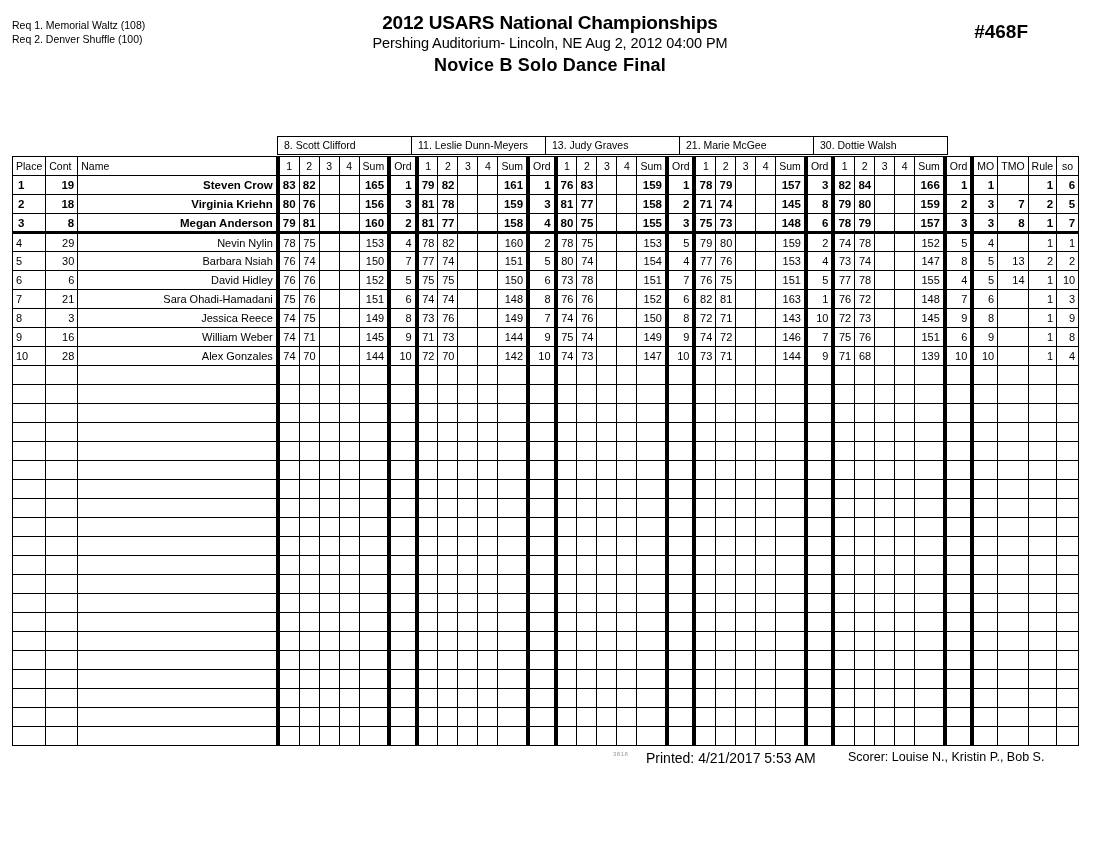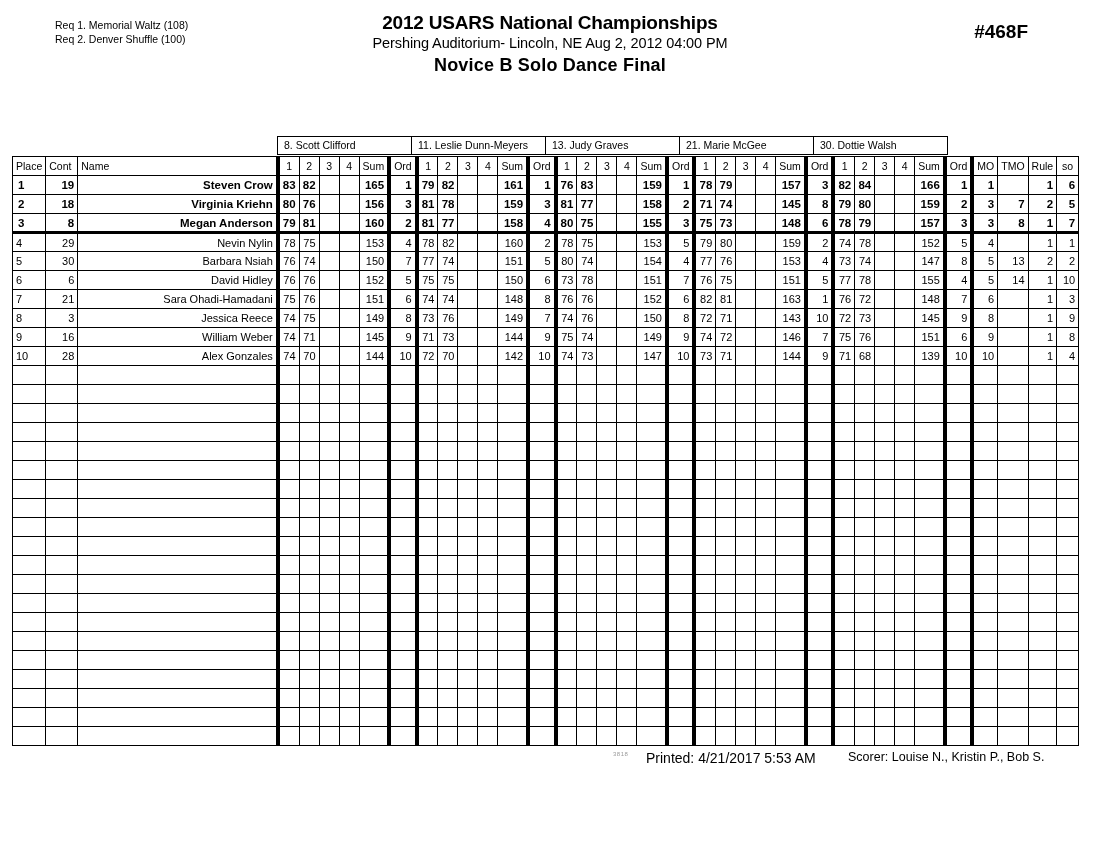--- a/index.html
+++ b/index.html
@@ -18,21 +18,20 @@
   }
 
   
   .req-block {
     position: absolute;
     left: 12px;
     top: 18px;
     font-size: 10.5px;
     line-height: 14px;
     white-space: nowrap;
-    margin-left: 43px;
   }
   .req-line { display: block; }
 
   
   .title-wrap {
     position: absolute;
     left: 0;
     top: 12px;
     width: 1100px;
     text-align: center;

